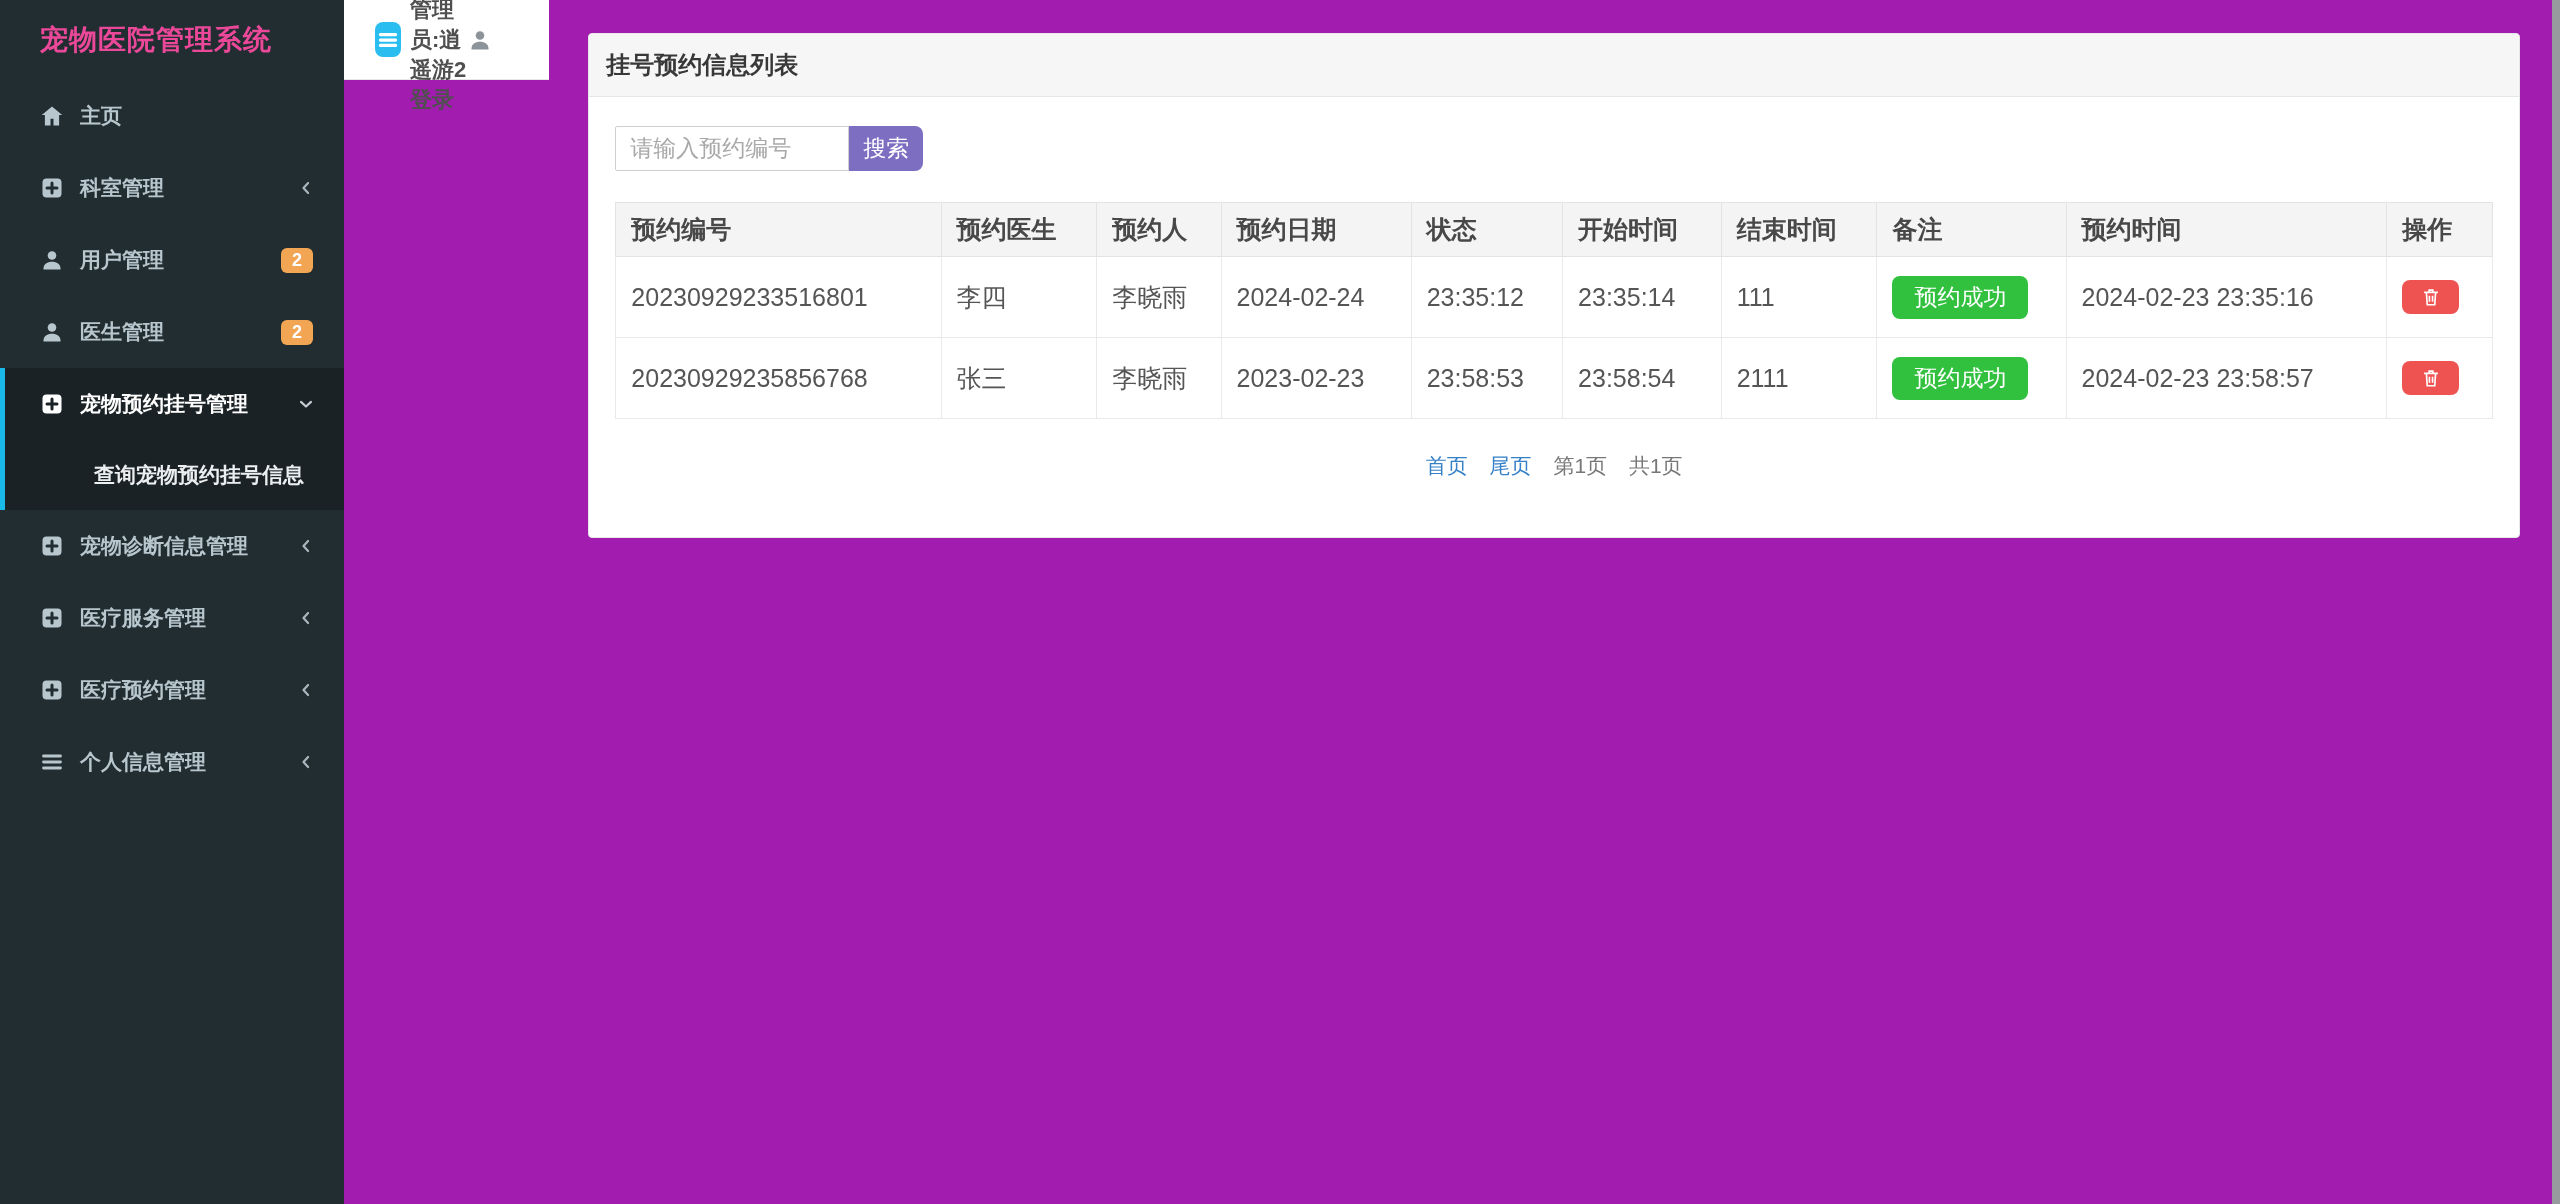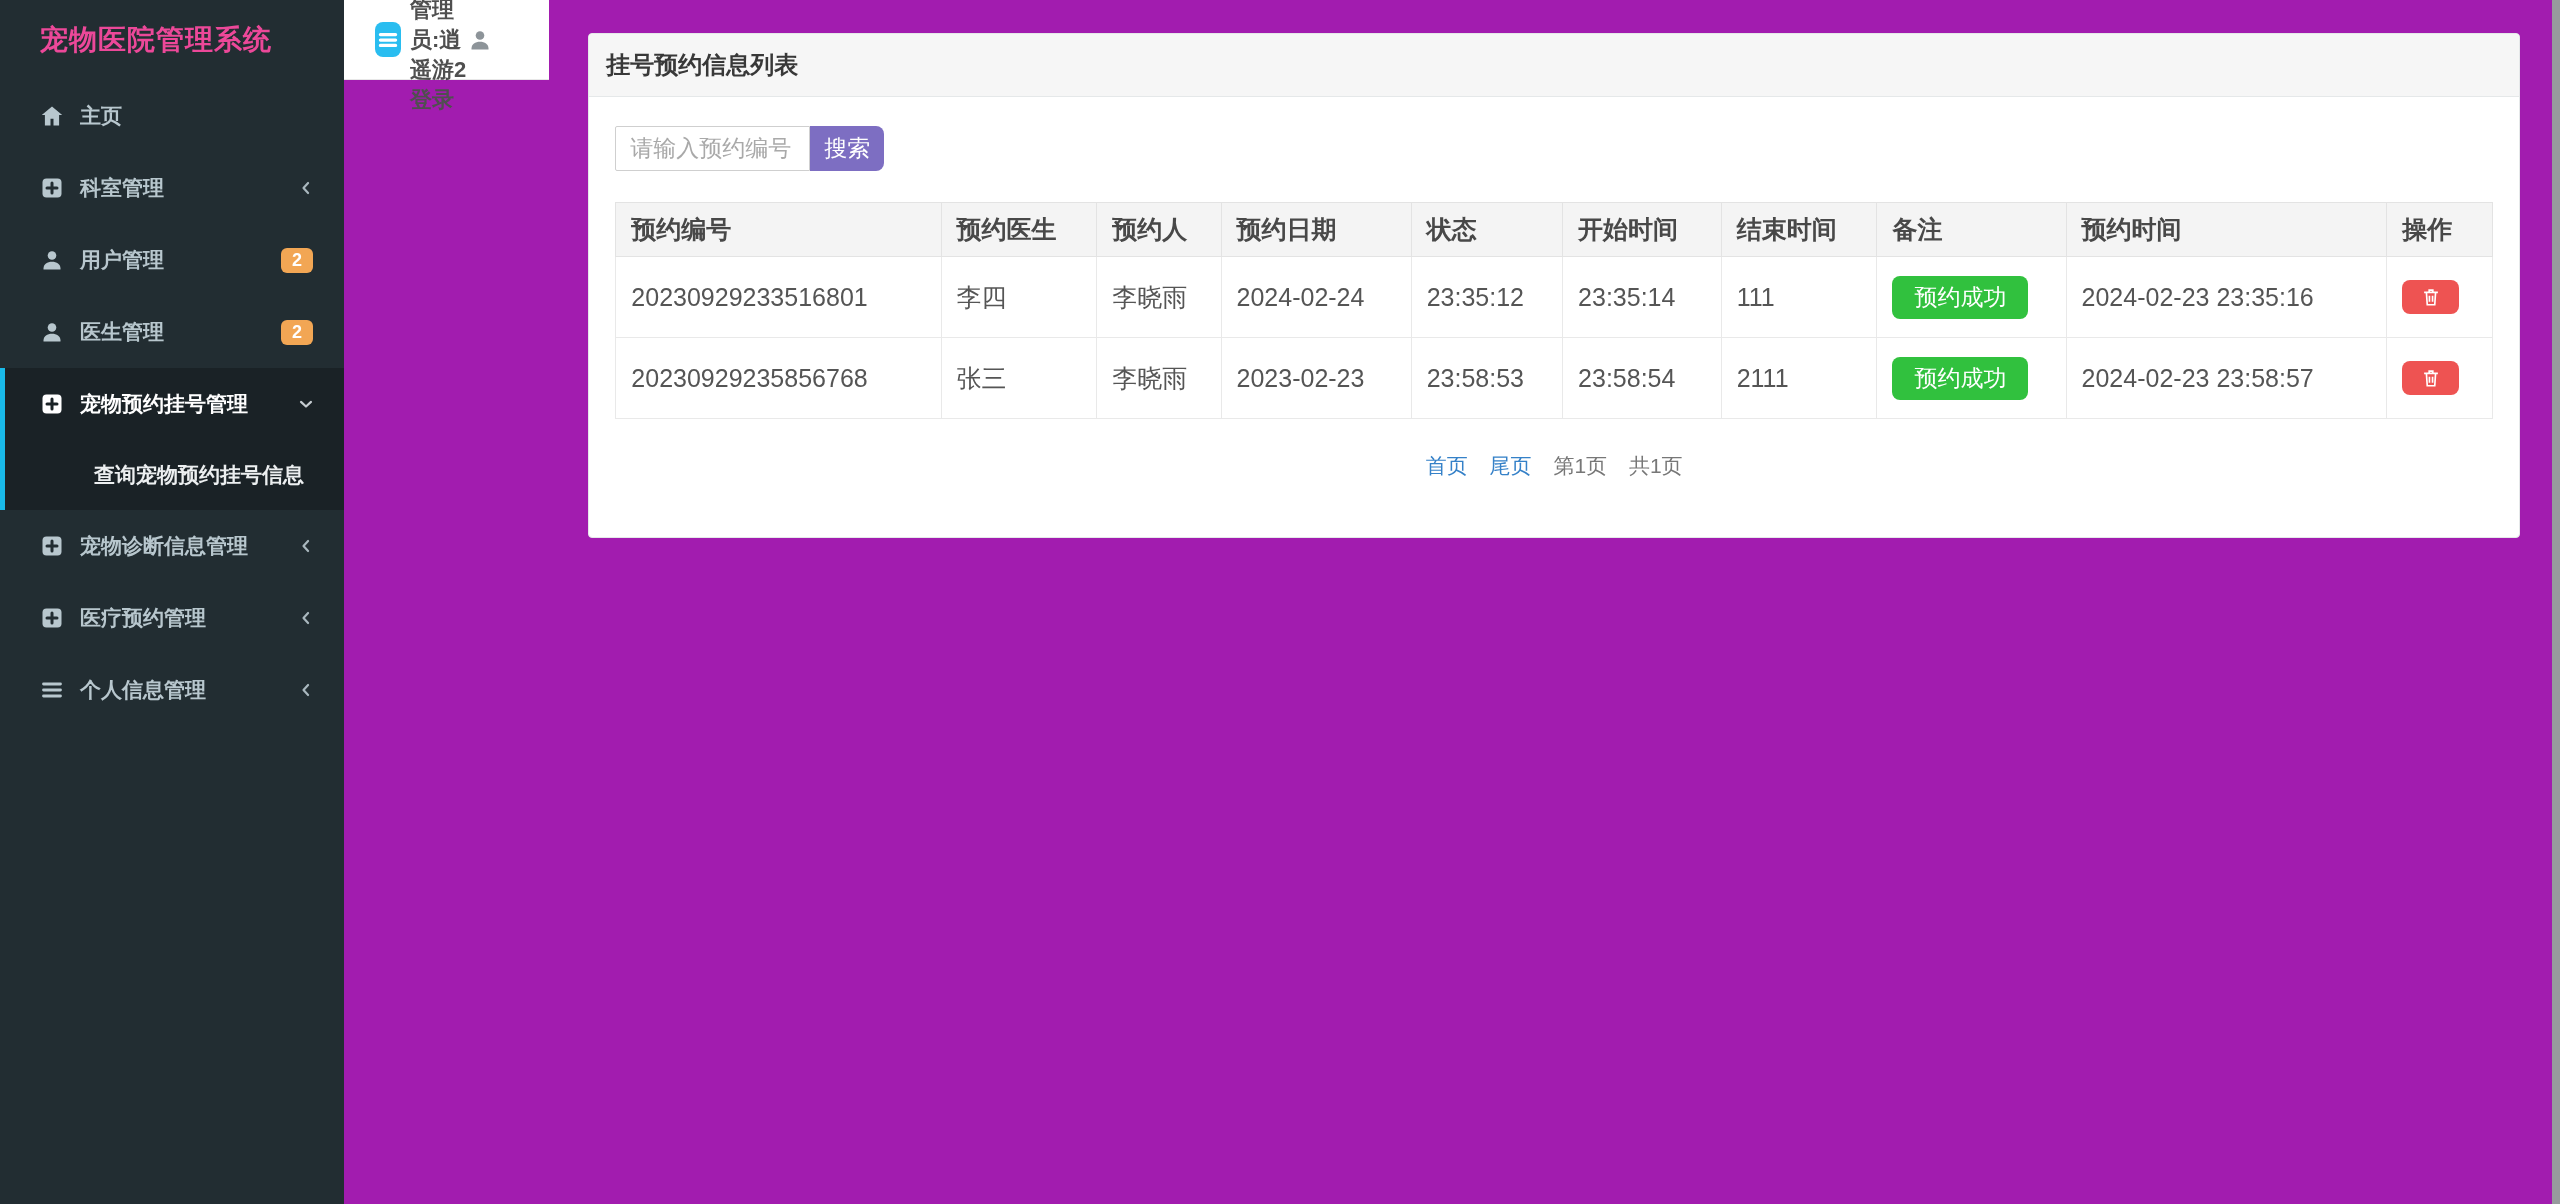--- a/index.html
+++ b/index.html
@@ -42,21 +42,21 @@
   .content { padding:33px 40px 0 39px; }
 
   
   .card { background:#ffffff; border:1px solid #e5e8e9; border-radius:4px; }
   .card-header { background:#f6f6f6; border-bottom:1px solid #e5e8e9; height:63px;
                  display:flex; align-items:center; padding-left:17px; border-radius:4px 4px 0 0; }
   .card-title { font-size:24px; font-weight:bold; color:#383838; }
   .card-body { padding:29px 26px 0 26px; }
 
   .search-row { display:flex; margin-bottom:31px; }
-  .search-input { width:195px; height:45px; border:1px solid #cfcfcf; border-radius:2px 0 0 2px;
+  .search-input { width:234px; height:45px; border:1px solid #cfcfcf; border-radius:2px 0 0 2px;
                   padding:0 14px; font-size:23px; color:#444; outline:none;
                   font-family:"Liberation Sans","DejaVu Sans",sans-serif; }
   .search-input::placeholder { color:#a9a9a9; }
   .search-btn { width:74px; height:45px; background:#7d6ec2; color:#ffffff; border:none;
                 border-radius:0 8px 8px 0; font-size:23px; cursor:pointer;
                 font-family:"Liberation Sans","DejaVu Sans",sans-serif; }
 
   table.list { width:100%; border-collapse:collapse; table-layout:fixed; }
   table.list th { background:#f4f4f4; border:1px solid #e3e3e3; height:54px; text-align:left;
                   padding:0 15px; font-size:25px; font-weight:bold; color:#484848; }
@@ -160,20 +160,34 @@
             </svg>
         </span>
         <span class="mi-label">宠物诊断信息管理</span>
         <span class="chev">
           <svg viewBox="0 0 24 24" fill="none" stroke="#b8c7ce" stroke-width="2.6" stroke-linecap="round" stroke-linejoin="round">
               <polyline points="14.5,6 9,12 14.5,18"></polyline>
             </svg>
         </span>
       </li>
 
+      <li class="menu-item">
+        <span class="mi-icon">
+          <svg viewBox="0 0 24 24">
+              <rect x="2.5" y="2.5" width="19" height="19" rx="4" fill="#b8c7ce"></rect>
+              <path d="M12 7v10M7 12h10" stroke="#222d32" stroke-width="3" stroke-linecap="round"></path>
+            </svg>
+        </span>
+        <span class="mi-label">医疗服务管理</span>
+        <span class="chev">
+          <svg viewBox="0 0 24 24" fill="none" stroke="#b8c7ce" stroke-width="2.6" stroke-linecap="round" stroke-linejoin="round">
+              <polyline points="14.5,6 9,12 14.5,18"></polyline>
+            </svg>
+        </span>
+      </li>
 
       <li class="menu-item">
         <span class="mi-icon">
           <svg viewBox="0 0 24 24">
               <rect x="2.5" y="2.5" width="19" height="19" rx="4" fill="#b8c7ce"></rect>
               <path d="M12 7v10M7 12h10" stroke="#222d32" stroke-width="3" stroke-linecap="round"></path>
             </svg>
         </span>
         <span class="mi-label">医疗预约管理</span>
         <span class="chev">

